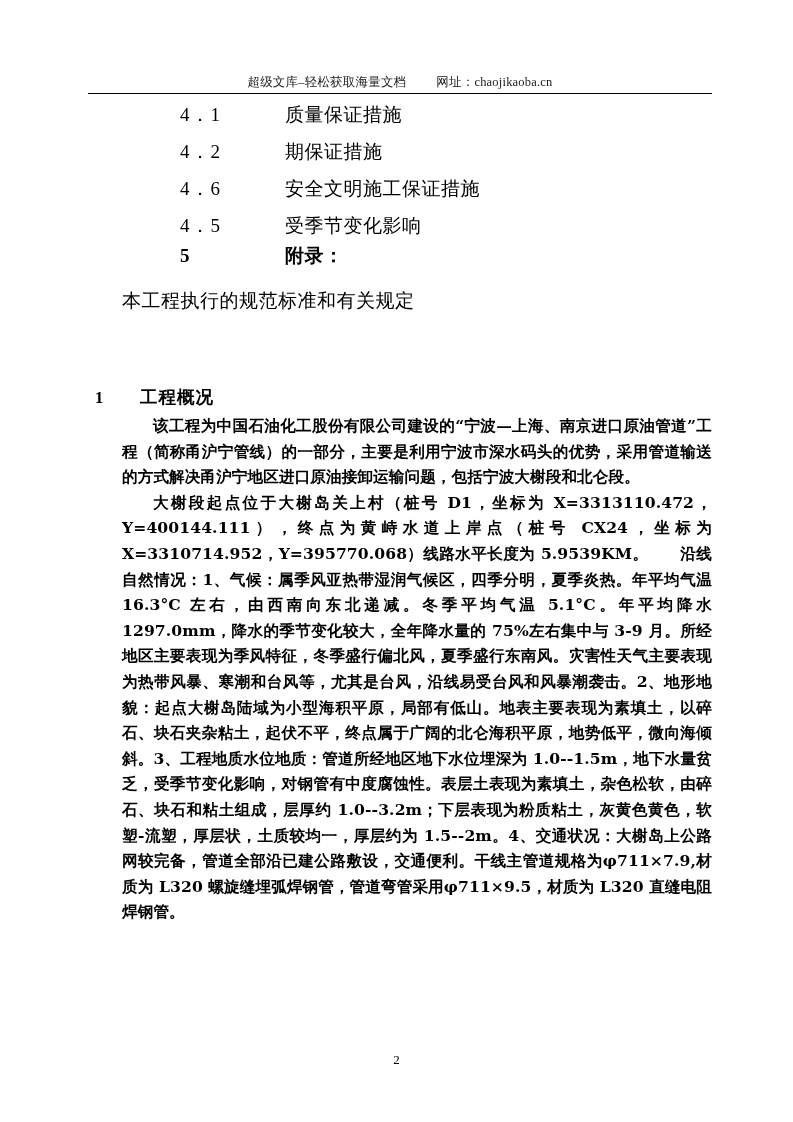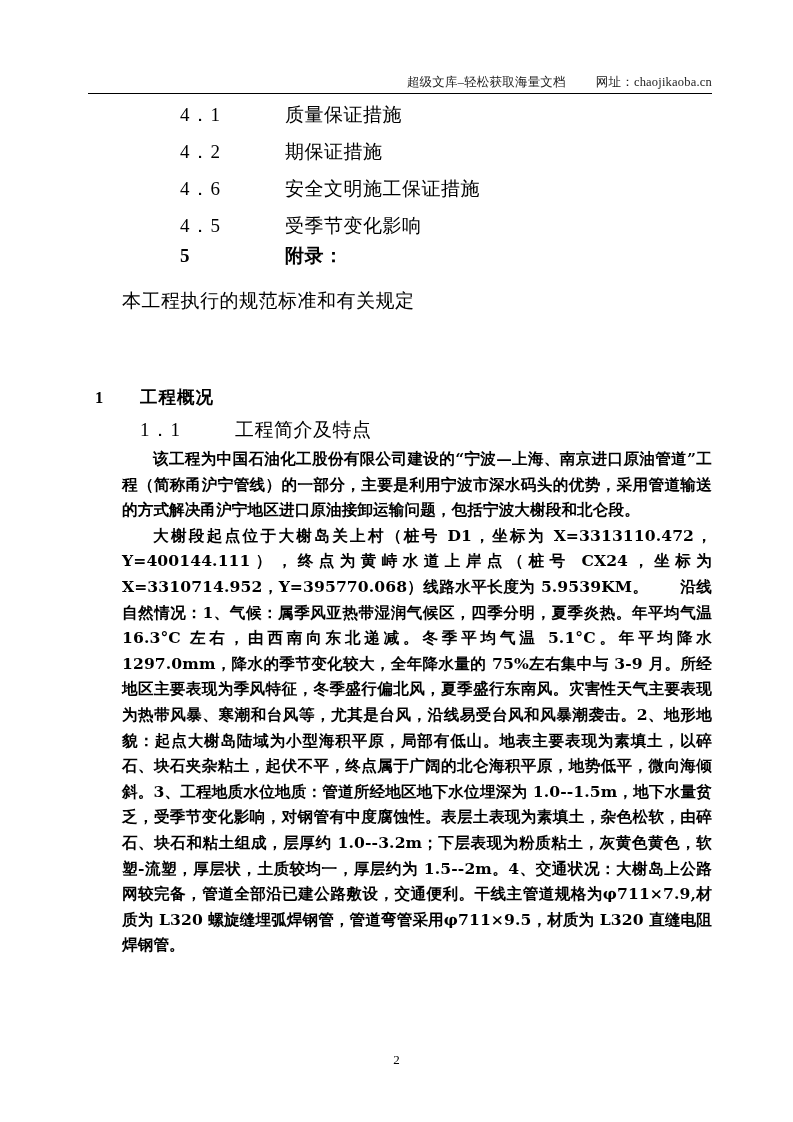--- a/index.html
+++ b/index.html
@@ -21,21 +21,21 @@
   }
 
   
   .header-block {
     position: absolute;
     left: 88px;
     top: 72px;
     width: 624px;
     border-bottom: 1.3px solid #000000;
     padding-bottom: 2px;
-    text-align: right;
+    text-align: center;
     white-space: nowrap;
   }
   .header-text {
     font-family: "Liberation Serif", "DejaVu Serif", serif;
     font-size: 12.5px;
     letter-spacing: 0.2px;
     color: #1a1a1a;
   }
   .header-gap { display: inline-block; width: 22px; }
 
@@ -194,23 +194,20 @@
     </div>
 
     <div class="plain-line">本工程执行的规范标准和有关规定</div>
 
     <div class="spacer-big"></div>
 
     <div class="chapter-head">
       <span class="chapter-num">1</span><span class="chapter-title">工程概况</span>
     </div>
 
-    <div class="section-head">
-      <span class="section-num">1．1</span><span class="section-title">工程简介及特点</span>
-    </div>
 
     <div class="body-col">
       <p class="para">该工程为中国石油化工股份有限公司建设的“宁波—上海、南京进口原油管道”工程（简称甬沪宁管线）的一部分，主要是利用宁波市深水码头的优势，采用管道输送的方式解决甬沪宁地区进口原油接卸运输问题，包括宁波大榭段和北仑段。</p>
       <p class="para">大榭段起点位于大榭岛关上村（桩号 D1，坐标为 X=3313110.472，Y=400144.111），终点为黄峙水道上岸点（桩号 CX24，坐标为 X=3310714.952，Y=395770.068）线路水平长度为 5.9539KM。　　沿线自然情况：1、气候：属季风亚热带湿润气候区，四季分明，夏季炎热。年平均气温 16.3°C 左右，由西南向东北递减。冬季平均气温 5.1°C。年平均降水 1297.0mm，降水的季节变化较大，全年降水量的 75%左右集中与 3-9 月。所经地区主要表现为季风特征，冬季盛行偏北风，夏季盛行东南风。灾害性天气主要表现为热带风暴、寒潮和台风等，尤其是台风，沿线易受台风和风暴潮袭击。2、地形地貌：起点大榭岛陆域为小型海积平原，局部有低山。地表主要表现为素填土，以碎石、块石夹杂粘土，起伏不平，终点属于广阔的北仑海积平原，地势低平，微向海倾斜。3、工程地质水位地质：管道所经地区地下水位埋深为 1.0--1.5m，地下水量贫乏，受季节变化影响，对钢管有中度腐蚀性。表层土表现为素填土，杂色松软，由碎石、块石和粘土组成，层厚约 1.0--3.2m；下层表现为粉质粘土，灰黄色黄色，软塑-流塑，厚层状，土质较均一，厚层约为 1.5--2m。4、交通状况：大榭岛上公路网较完备，管道全部沿已建公路敷设，交通便利。干线主管道规格为φ711×7.9,材质为 L320 螺旋缝埋弧焊钢管，管道弯管采用φ711×9.5，材质为 L320 直缝电阻焊钢管。</p>
     </div>
 
   </div>
 
   <div class="footer">
     <span class="page-number">2</span>

